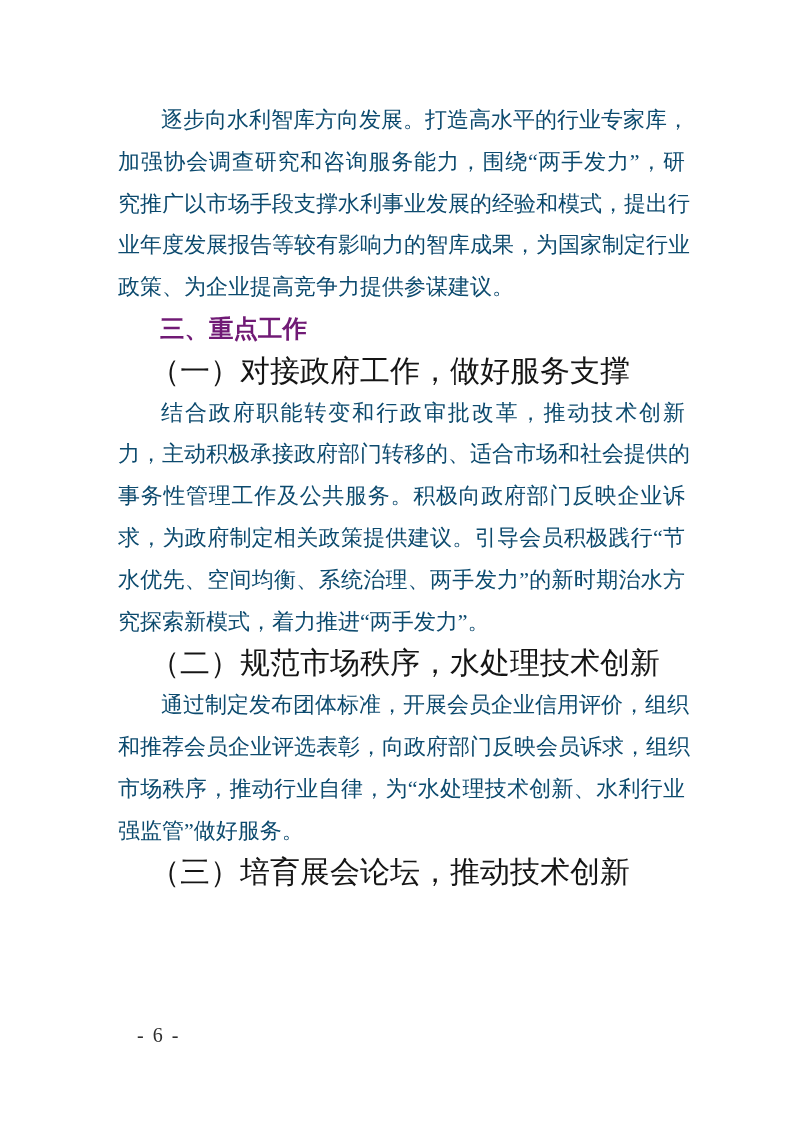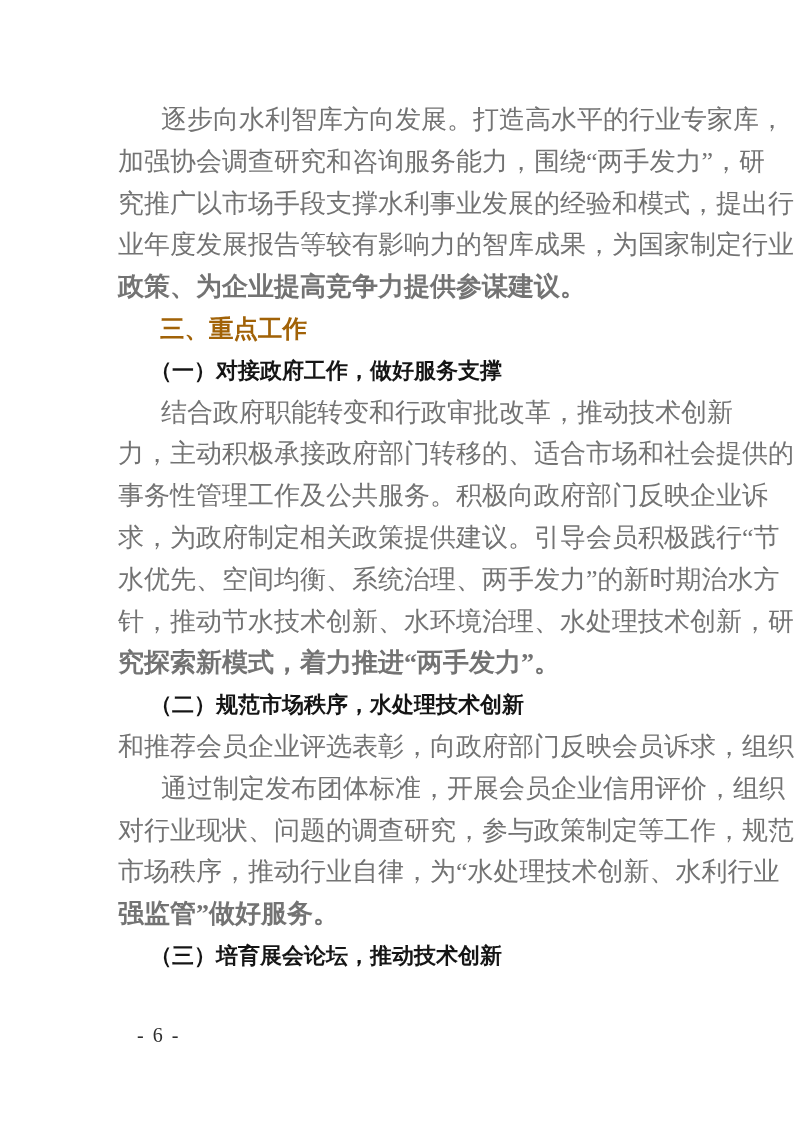--- a/index.html
+++ b/index.html
@@ -18,49 +18,49 @@
     position: absolute;
     left: 118px;
     top: 99px;
     width: 567px;
   }
 
   .line {
     height: 41.8px;
     line-height: 41.8px;
     font-family: "Liberation Serif", serif;
-    font-size: 26px;
-    color: #737373;
+    font-size: 22px;
+    color: #0c4a6e;
     white-space: nowrap;
     overflow: visible;
     text-align: justify;
     text-align-last: justify;
     text-justify: inter-character;
   }
 
   
-  .line.last { text-align-last: left; font-weight: bold; }
+  .line.last { text-align-last: left; }
 
   
   .line.indent { text-indent: 43px; }
 
   
   .line.heading1 {
     font-family: "Liberation Sans", sans-serif;
     font-weight: 700;
     font-size: 24.5px;
-    color: #a16207;
+    color: #701a75;
     text-align-last: left;
     text-indent: 42px;
   }
 
   
   .line.heading2 {
-    font-weight: 700;
-    font-size: 22px;
+    font-weight: 400;
+    font-size: 30px;
     color: #151515;
     text-align-last: left;
     text-indent: 32px;
   }
 
   .footer {
     position: absolute;
     left: 137px;
     top: 1024px;
     font-family: "Liberation Serif", serif;
@@ -79,24 +79,22 @@
       <div class="line body">究推广以市场手段支撑水利事业发展的经验和模式，提出行</div>
       <div class="line body">业年度发展报告等较有影响力的智库成果，为国家制定行业</div>
       <div class="line body last">政策、为企业提高竞争力提供参谋建议。</div>
       <div class="line heading1 last">三、重点工作</div>
       <div class="line heading2 last">（一）对接政府工作，做好服务支撑</div>
       <div class="line body indent">结合政府职能转变和行政审批改革，推动技术创新</div>
       <div class="line body">力，主动积极承接政府部门转移的、适合市场和社会提供的</div>
       <div class="line body">事务性管理工作及公共服务。积极向政府部门反映企业诉</div>
       <div class="line body">求，为政府制定相关政策提供建议。引导会员积极践行“节</div>
       <div class="line body">水优先、空间均衡、系统治理、两手发力”的新时期治水方</div>
-      <div class="line body">针，推动节水技术创新、水环境治理、水处理技术创新，研</div>
       <div class="line body last">究探索新模式，着力推进“两手发力”。</div>
       <div class="line heading2 last">（二）规范市场秩序，水处理技术创新</div>
+      <div class="line body indent">通过制定发布团体标准，开展会员企业信用评价，组织</div>
       <div class="line body">和推荐会员企业评选表彰，向政府部门反映会员诉求，组织</div>
-      <div class="line body indent">通过制定发布团体标准，开展会员企业信用评价，组织</div>
-      <div class="line body">对行业现状、问题的调查研究，参与政策制定等工作，规范</div>
       <div class="line body">市场秩序，推动行业自律，为“水处理技术创新、水利行业</div>
       <div class="line body last">强监管”做好服务。</div>
       <div class="line heading2 last">（三）培育展会论坛，推动技术创新</div>
     </div>
   <div class="footer">- 6 -</div>
 </div>
 
 </body></html>

